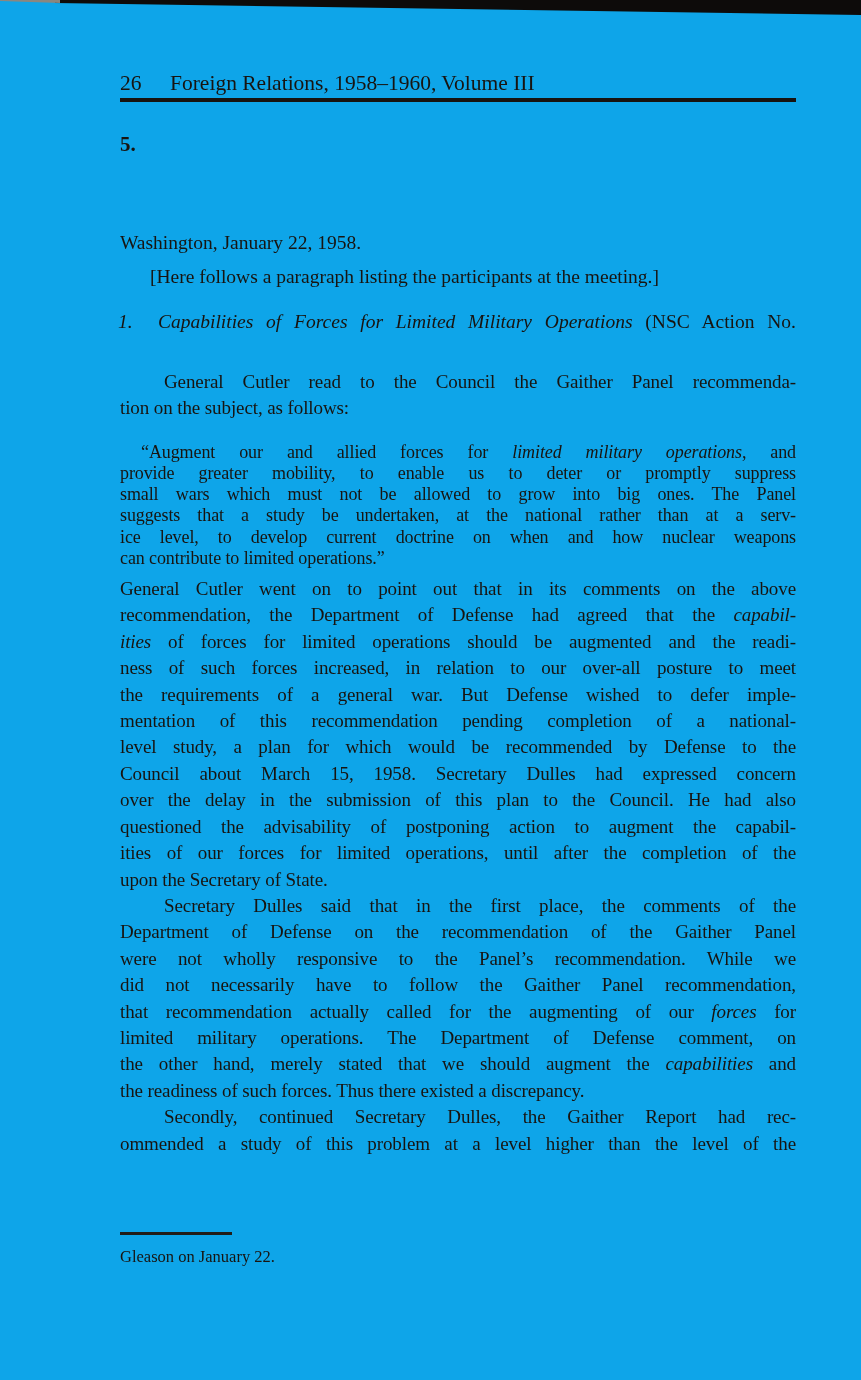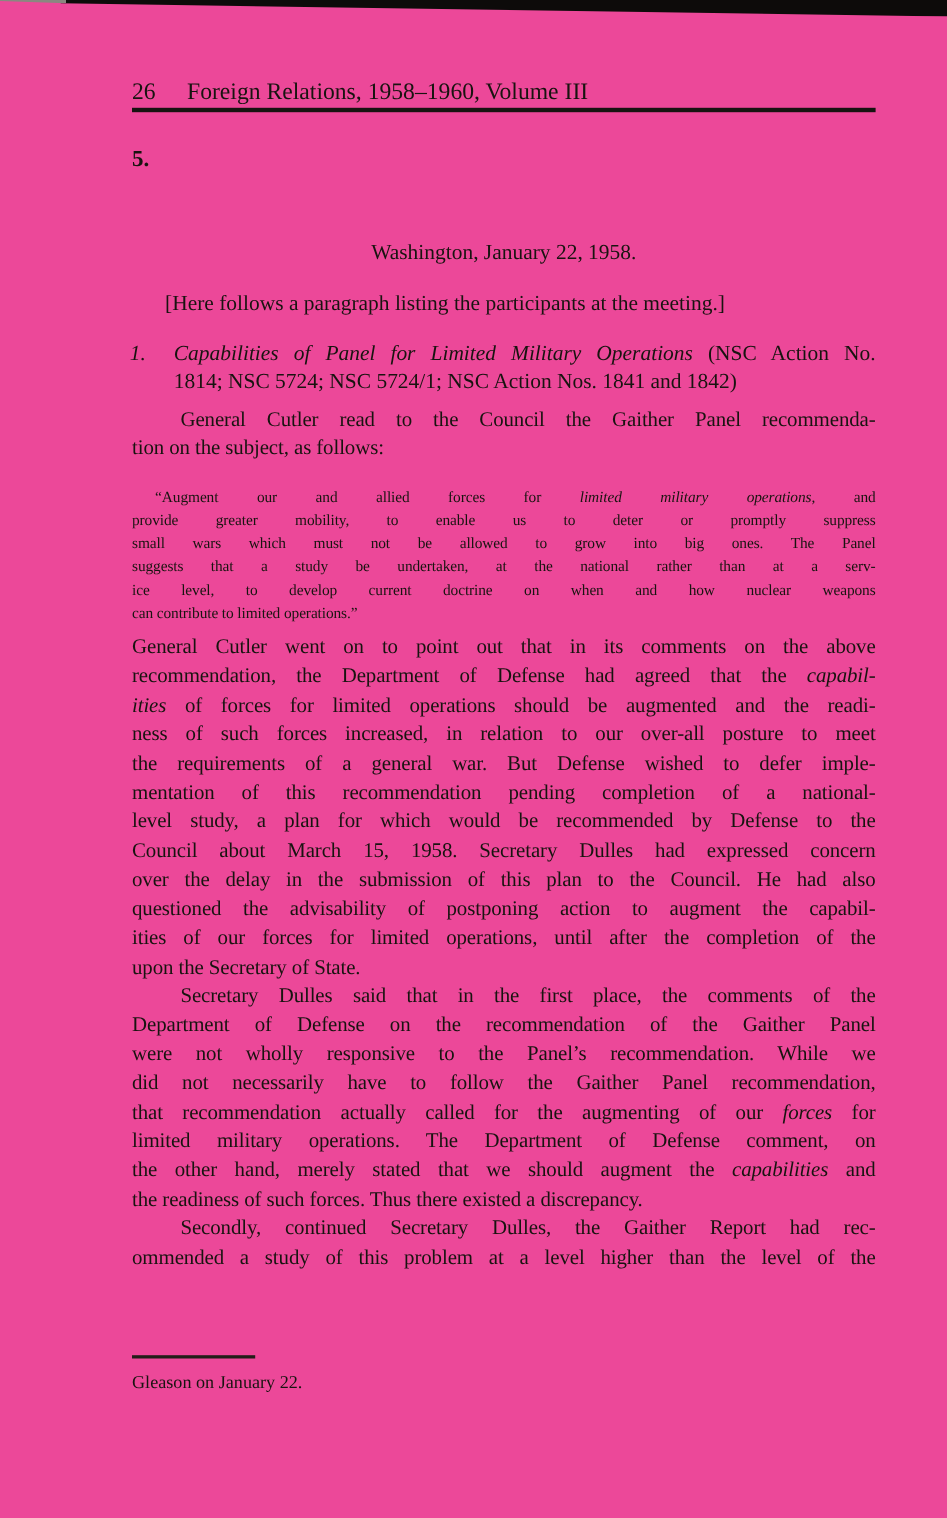--- a/index.html
+++ b/index.html
@@ -1,18 +1,18 @@
 <!DOCTYPE html>
 <html><head>
 <meta charset="utf-8">
 <style>
   html,body { margin:0; padding:0; background:#e8e6e1; }
   .page {
     position:relative; width:861px; height:1380px;
-    background:#ec4899; overflow:hidden;
+    background:#0ea5e9; overflow:hidden;
     font-family:"Liberation Serif","DejaVu Serif",serif;
     color:#181410;
   }
   
   .scan-bar {
     position:absolute; top:0; left:0; width:861px; height:16px;
     background:#0d0b0a;
     clip-path:polygon(55px 0, 861px 0, 861px 15px, 55px 3px);
   }
   .scan-bar-tail {
@@ -30,39 +30,39 @@
     position:absolute; left:120px; top:98px; width:676px; height:3.5px;
     background:#171310;
   }
   .doc-heading {
     position:absolute; left:120px; top:132px; width:700px;
     display:flex; font-weight:bold; font-size:21px; line-height:25.5px;
   }
   .doc-heading .doc-num { width:58px; flex:0 0 58px; }
   .doc-title .line { text-align:left !important; text-align-last:left !important; }
   .dateline {
-    position:absolute; left:120px; top:219px; width:676px;
-    font-size:19.5px; text-align:center; margin:0;
+    position:absolute; left:120px; top:232px; width:676px;
+    font-size:19.5px; text-align:left; margin:0;
   }
   .bracket {
     position:absolute; left:120px; top:266px; width:676px;
     font-size:19.5px; margin:0; text-indent:30px;
   }
   .agenda {
     position:absolute; left:118px; top:309px; width:678px;
     display:flex; font-size:19.5px; line-height:25.5px;
   }
   .agenda .agenda-num { width:40px; flex:0 0 40px; font-style:italic; }
   .agenda .agenda-text { flex:1 1 auto; min-width:0; }
   .body-col {
     position:absolute; left:120px; top:369px; width:676px;
   }
   .block { margin:0; }
   .block.body { font-size:19px; line-height:26.4px; letter-spacing:-0.1px; }
-  .block.quote { font-size:14px; line-height:21.2px; letter-spacing:-0.1px; margin-top:20px; margin-bottom:7px; }
+  .block.quote { font-size:18px; line-height:21.2px; letter-spacing:-0.1px; margin-top:20px; margin-bottom:7px; }
   .line { text-align:justify; text-align-last:justify; }
   .line.last { text-align-last:left; }
   .line.indent { padding-left:44px; }
   .quote .line.indent { padding-left:21px; }
   .footnote-rule {
     position:absolute; left:120px; top:1232px; width:112px; height:2.5px;
     background:#221d18;
   }
   .footnote {
     position:absolute; left:120px; top:1246px; width:676px;
@@ -89,22 +89,21 @@
     <span class="doc-num">5.</span>
   </div>
 
   <p class="dateline">Washington, January 22, 1958.</p>
 
   <p class="bracket">[Here follows a paragraph listing the participants at the meeting.]</p>
 
   <div class="agenda">
     <span class="agenda-num">1.</span>
     <div class="agenda-text">
-        <div class="line"><i>Capabilities of Panel for Limited Military Operations</i> (NSC Action No.</div>
-        <div class="line last">1814; NSC 5724; NSC 5724/1; NSC Action Nos. 1841 and 1842)</div>
+        <div class="line"><i>Capabilities of Forces for Limited Military Operations</i> (NSC Action No.</div>
       </div>
   </div>
 
   <div class="body-col">
     <div class="block body">
         <div class="line indent">General Cutler read to the Council the Gaither Panel recommenda-</div>
         <div class="line last">tion on the subject, as follows:</div>
       </div>
     <div class="block quote">
         <div class="line indent">“Augment our and allied forces for <i>limited military operations</i>, and</div>

